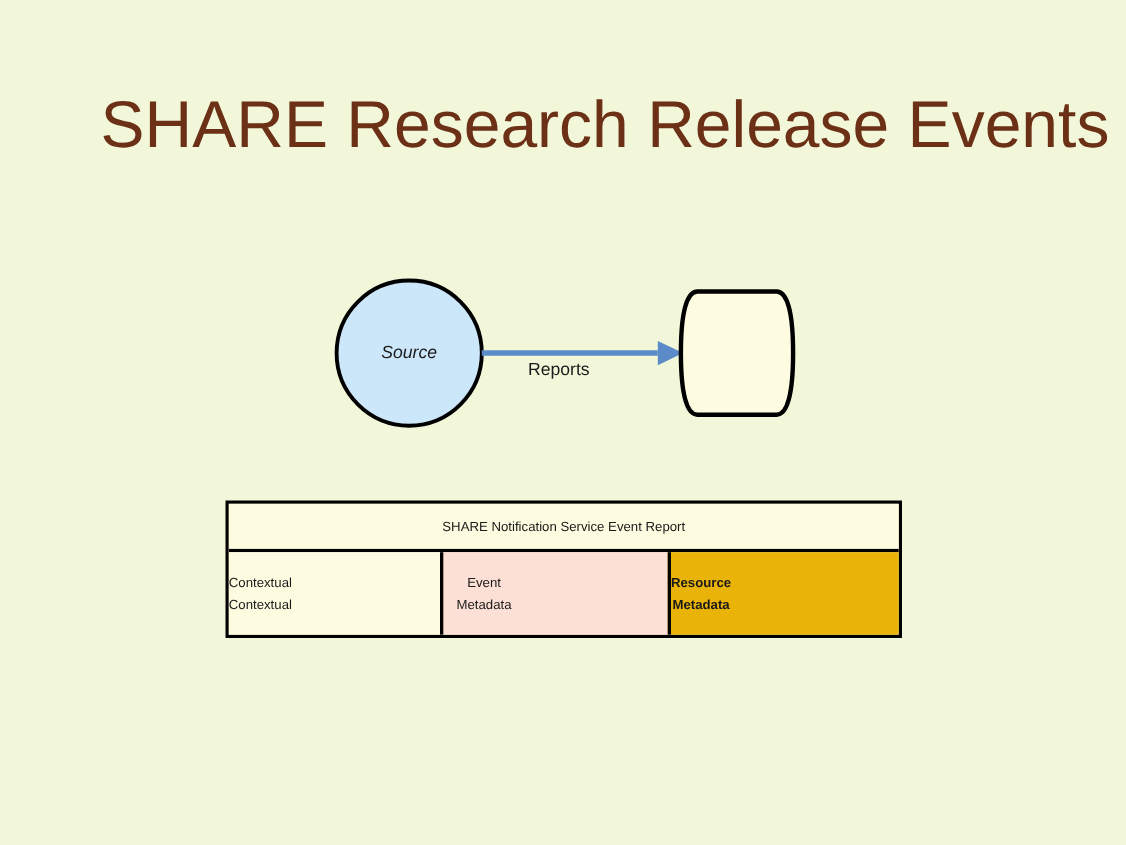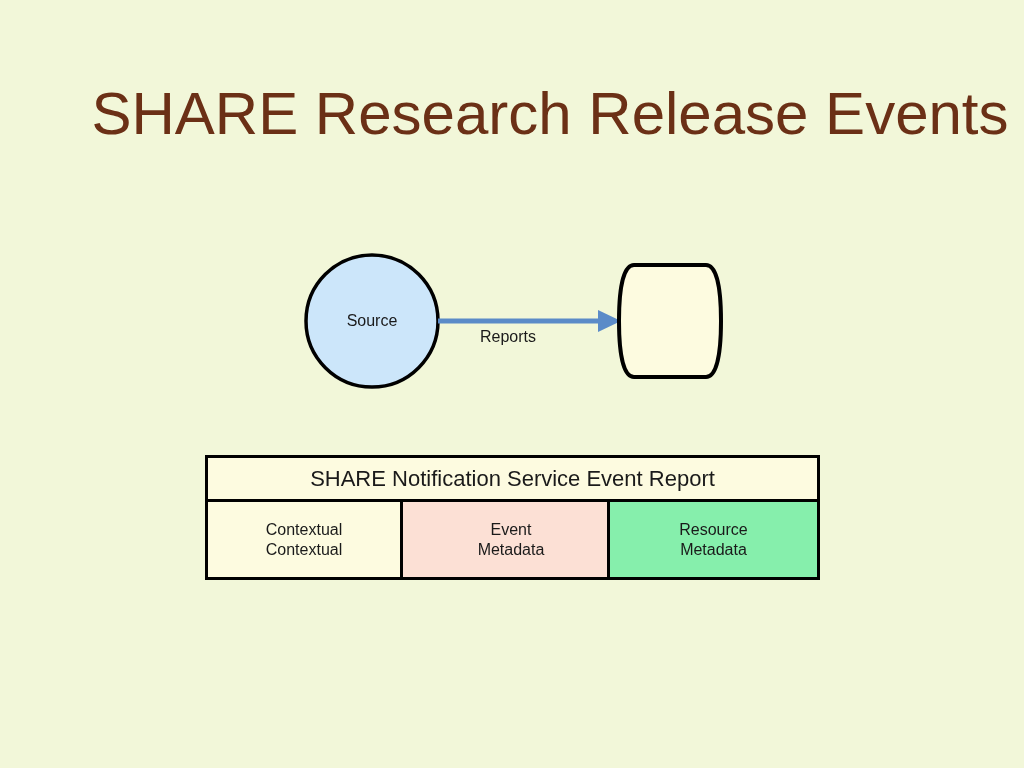--- a/index.html
+++ b/index.html
@@ -57,20 +57,21 @@
     font-size: 16px;
     line-height: 19px;
     white-space: nowrap;
     pointer-events: none;
   }
 
   #source-label {
     left: 304px;
     top: 311px;
     width: 136px;
+    font-style: italic;
   }
 
   #sns-label {
     left: 620px;
     top: 292px;
     width: 100px;
   }
 
   #reports-label {
     left: 448px;
@@ -94,37 +95,37 @@
   #report-header-row {
     height: 41px;
     border-bottom: 3px solid #000000;
     background: #fdfbe0;
     display: flex;
     align-items: center;
     justify-content: center;
   }
 
   #report-header-label {
-    font-size: 22px;
+    font-size: 12px;
     color: #1a1a1a;
     text-align: center;
     white-space: nowrap;
   }
 
   #report-cells-row {
     display: flex;
     height: 75px;
   }
 
   .report-cell {
     display: flex;
     align-items: center;
-    justify-content: center;
-    text-align: center;
-    font-size: 16px;
+    justify-content: flex-start;
+    text-align: center;
+    font-size: 12px;
     line-height: 20px;
     color: #1a1a1a;
     box-sizing: border-box;
   }
 
   .report-cell + .report-cell {
     border-left: 3px solid #000000;
   }
 
   #cell-contextual {
@@ -133,21 +134,22 @@
   }
 
   #cell-event {
     width: 207px;
     background: #fce0d5;
     padding-left: 12px;
   }
 
   #cell-resource {
     width: 210px;
-    background: #86efac;
+    background: #eab308;
+    font-weight: bold;
   }
 
   .cell-text-line {
     display: block;
   }
 </style>
 </head>
 <body>
 
 <div id="slide">

